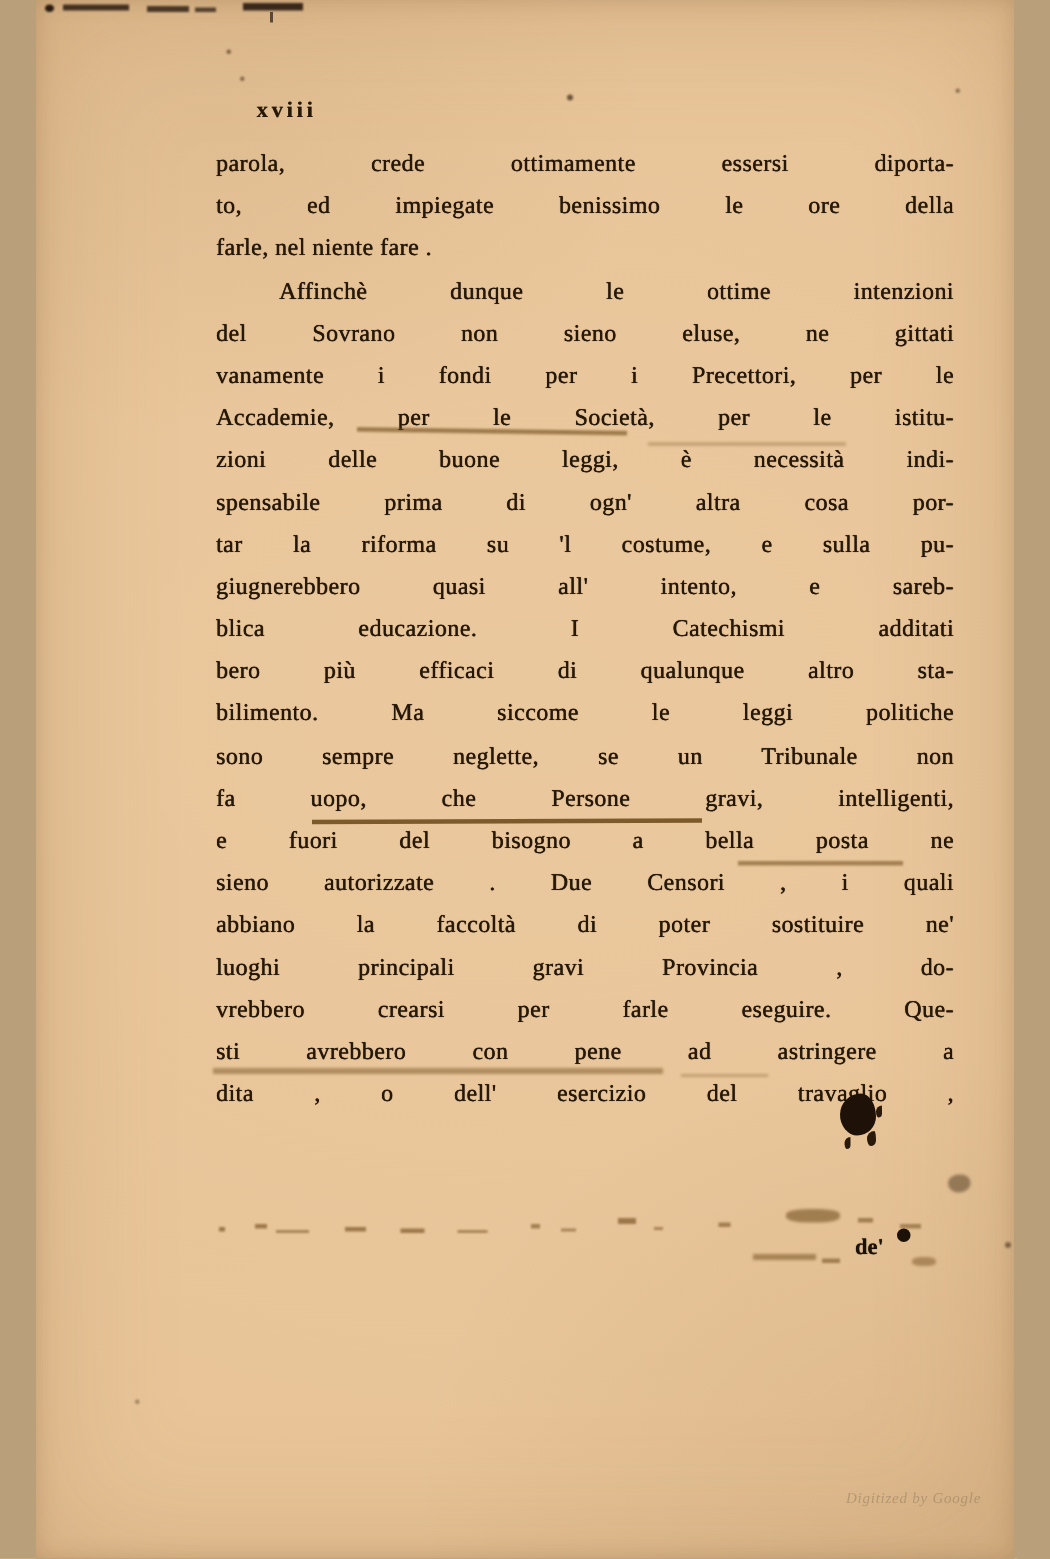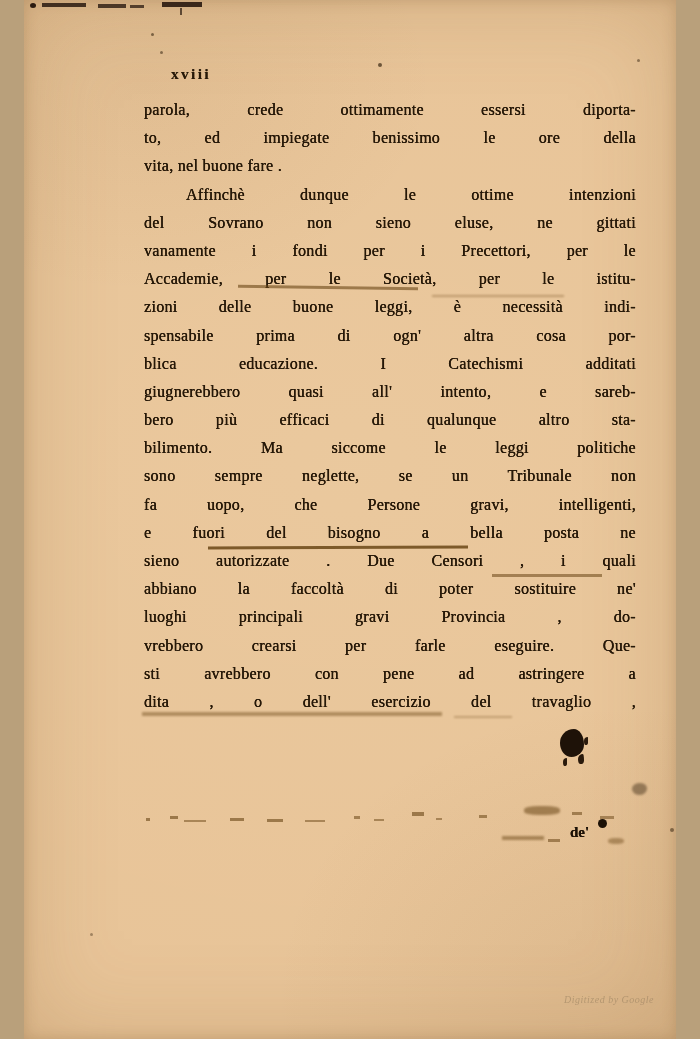--- a/index.html
+++ b/index.html
@@ -68,29 +68,30 @@
 </head>
 <body>
 
 <div class="page">
 
   <div class="pagenum">xviii</div>
 
   <div class="textblock">
     <div class="line">parola, crede ottimamente essersi diporta-</div>
     <div class="line">to, ed impiegate benissimo le ore della</div>
-    <div class="line no-just">vita, nel buone fare .</div>
+    <div class="line no-just">farle, nel niente fare .</div>
     <div class="line indent">Affinchè dunque le ottime intenzioni</div>
     <div class="line">del Sovrano non sieno eluse, ne gittati</div>
     <div class="line">vanamente i fondi per i Precettori, per le</div>
     <div class="line">Accademie, per le Società, per le istitu-</div>
     <div class="line">zioni delle buone leggi, è necessità indi-</div>
     <div class="line">spensabile prima di ogn' altra cosa por-</div>
+    <div class="line">tar la riforma su 'l costume, e sulla pu-</div>
+    <div class="line">giugnerebbero quasi all' intento, e sareb-</div>
     <div class="line">blica educazione. I Catechismi additati</div>
-    <div class="line">giugnerebbero quasi all' intento, e sareb-</div>
     <div class="line">bero più efficaci di qualunque altro sta-</div>
     <div class="line">bilimento. Ma siccome le leggi politiche</div>
     <div class="line">sono sempre neglette, se un Tribunale non</div>
     <div class="line">fa uopo, che Persone gravi, intelligenti,</div>
     <div class="line">e fuori del bisogno a bella posta ne</div>
     <div class="line">sieno autorizzate . Due Censori , i quali</div>
     <div class="line">abbiano la faccoltà di poter sostituire ne'</div>
     <div class="line">luoghi principali gravi Provincia , do-</div>
     <div class="line">vrebbero crearsi per farle eseguire. Que-</div>
     <div class="line">sti avrebbero con pene ad astringere a</div>

